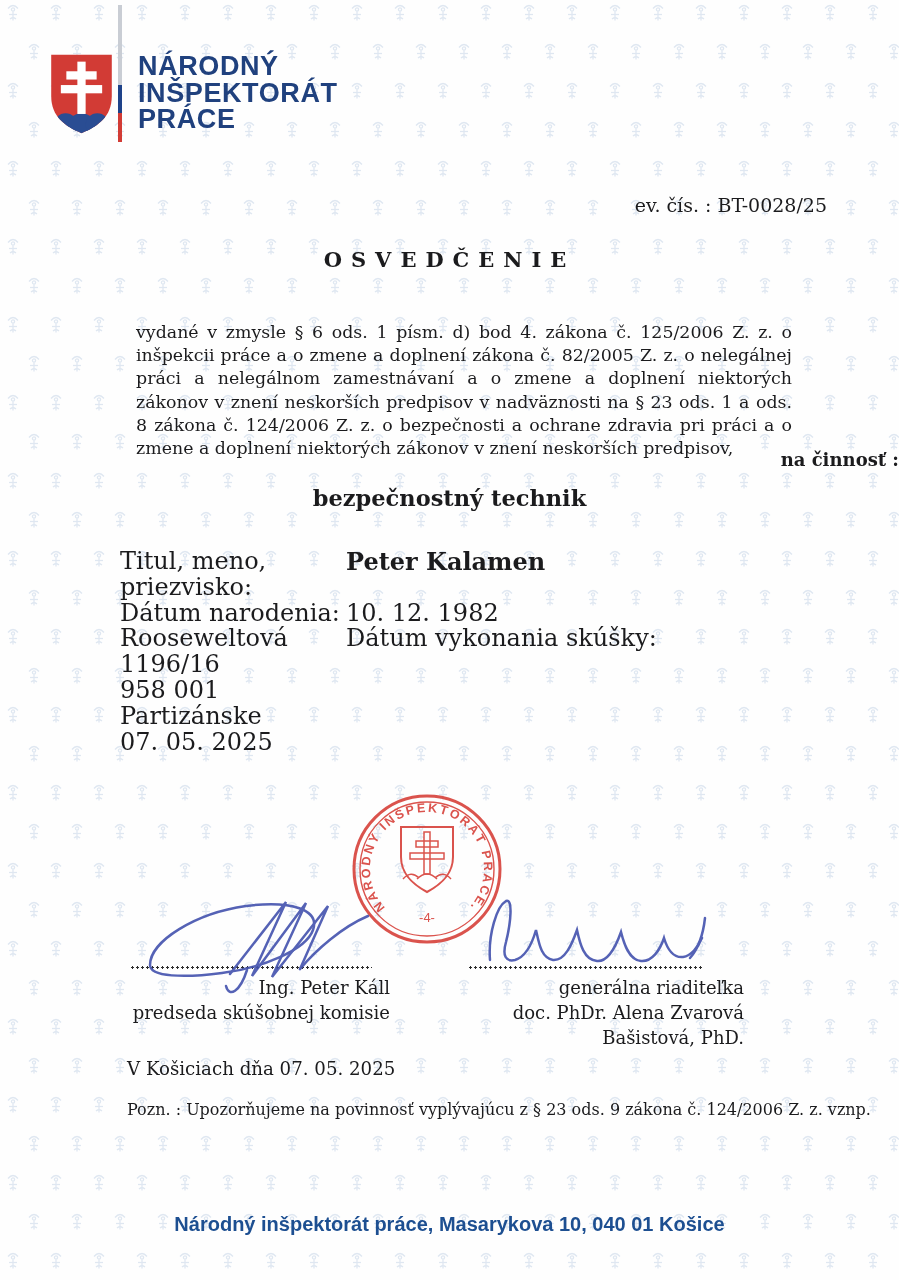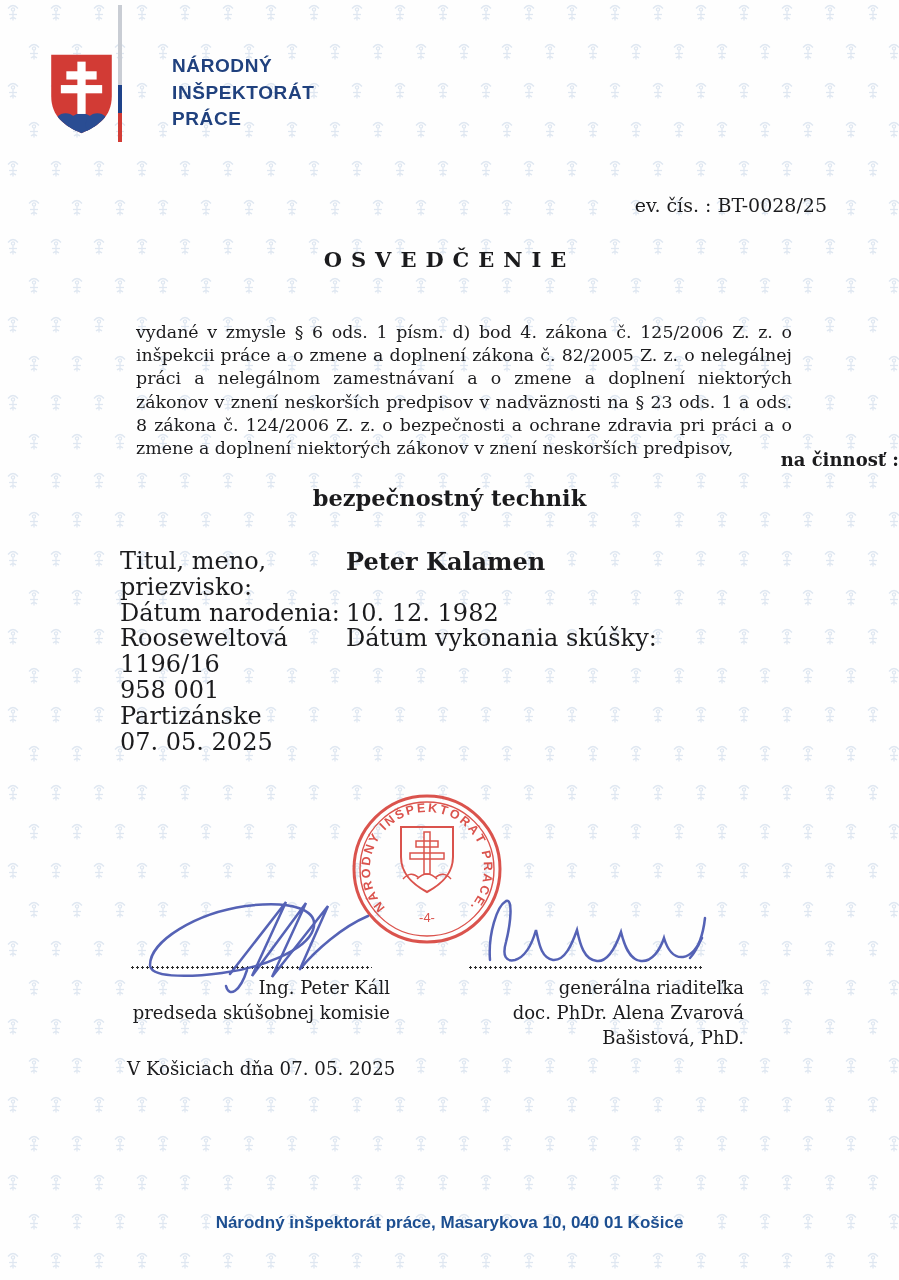--- a/index.html
+++ b/index.html
@@ -10,21 +10,21 @@
   .wm{position:absolute;left:0;top:0;z-index:0;}
   
   .logo-shield{position:absolute;left:47px;top:52px;width:69px;height:84px;z-index:2;}
   .logo-divider{position:absolute;left:118px;top:5px;width:4px;height:137px;z-index:2;display:flex;flex-direction:column;}
   .logo-divider .seg1{height:80px;background:#c9cdd4;}
   .logo-divider .seg2{height:28px;background:#1e4289;}
   .logo-divider .seg3{height:29px;background:#d23b35;}
   .logo-text{
     position:absolute;left:138px;top:53px;z-index:2;
     font-family:"Liberation Sans",sans-serif;font-weight:700;
-    font-size:19px;line-height:26.5px;letter-spacing:0.6px;color:#20417e;margin-left:34px;
+    font-size:27px;line-height:26.5px;letter-spacing:0.6px;color:#20417e;
   }
   .ev-number{position:absolute;right:72px;top:194px;font-size:19px;z-index:2;}
   .doc-title{
     position:absolute;left:0;top:247px;width:100%;text-align:center;z-index:2;
     font-size:21px;font-weight:700;letter-spacing:9px;margin:0;
   }
   .paragraph{
     position:absolute;left:124px;top:309px;width:656px;z-index:2;
     font-size:17.4px;line-height:23.2px;text-align:justify;margin:12px;
   }
@@ -46,21 +46,21 @@
   }
   .dotline.left{left:130px;top:966px;width:242px;}
   .dotline.right{left:468px;top:966px;width:236px;}
   .sig-caption{position:absolute;text-align:right;font-size:18px;line-height:25px;z-index:2;}
   .sig-caption.left{left:112px;top:975px;width:278px;}
   .sig-caption.right{left:428px;top:975px;width:316px;}
   .place-date{position:absolute;left:127px;top:1058px;font-size:18.2px;z-index:2;}
   .note{position:absolute;left:127px;top:1100px;font-size:16px;z-index:2;}
   .footer-address{
     position:absolute;left:0;top:1213px;width:100%;text-align:center;z-index:2;
-    font-family:"Liberation Sans",sans-serif;font-weight:700;font-size:17px;color:#1d4f91;
+    font-family:"Liberation Sans",sans-serif;font-weight:700;font-size:20px;color:#1d4f91;
   }
 </style>
 </head>
 <body>
 
 <div class="page">
 
   <svg class="wm" width="899" height="1280" aria-hidden="true">
     <defs>
       <g id="wmglyph" fill="none" stroke="#dfe7f1" stroke-width="1.3">
@@ -163,16 +163,17 @@
   <div class="sig-caption left">
     <div>Ing. Peter Káll</div>
     <div>predseda skúšobnej komisie</div>
   </div>
   <div class="sig-caption right">
     <div>generálna riaditeľka</div>
     <div>doc. PhDr. Alena Zvarová Bašistová, PhD.</div>
   </div>
 
   <div class="place-date">V Košiciach dňa 07. 05. 2025</div>
+  <div class="note">Pozn. : Upozorňujeme na povinnosť vyplývajúcu z § 23 ods. 9 zákona č. 124/2006 Z. z. vznp.</div>
 
   <div class="footer-address">Národný inšpektorát práce, Masarykova 10, 040 01 Košice</div>
 
 </div>
 
 </body></html>

